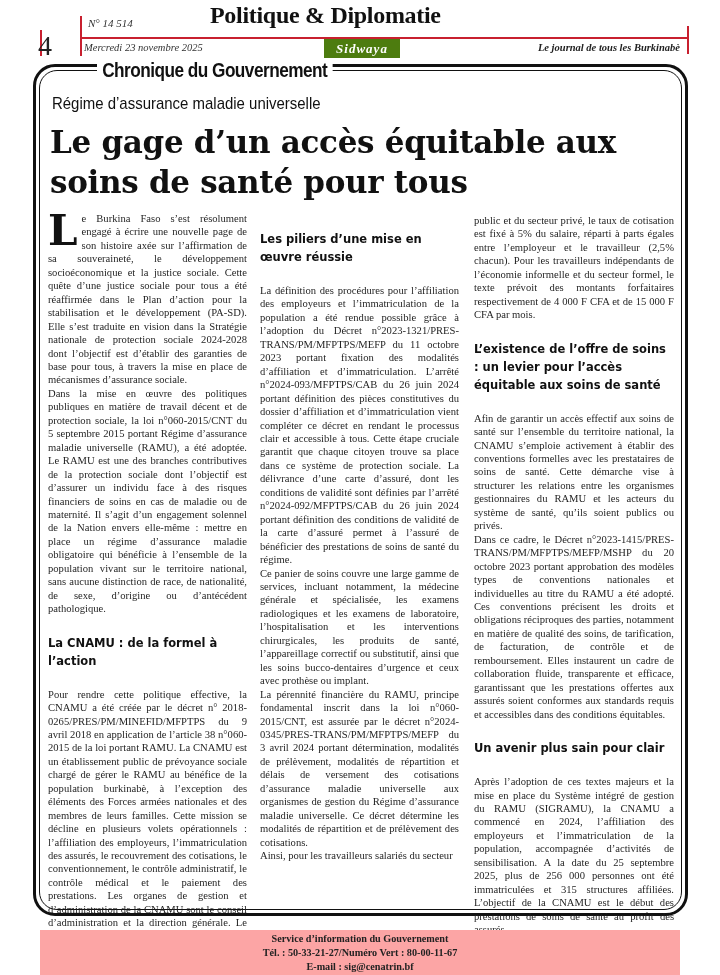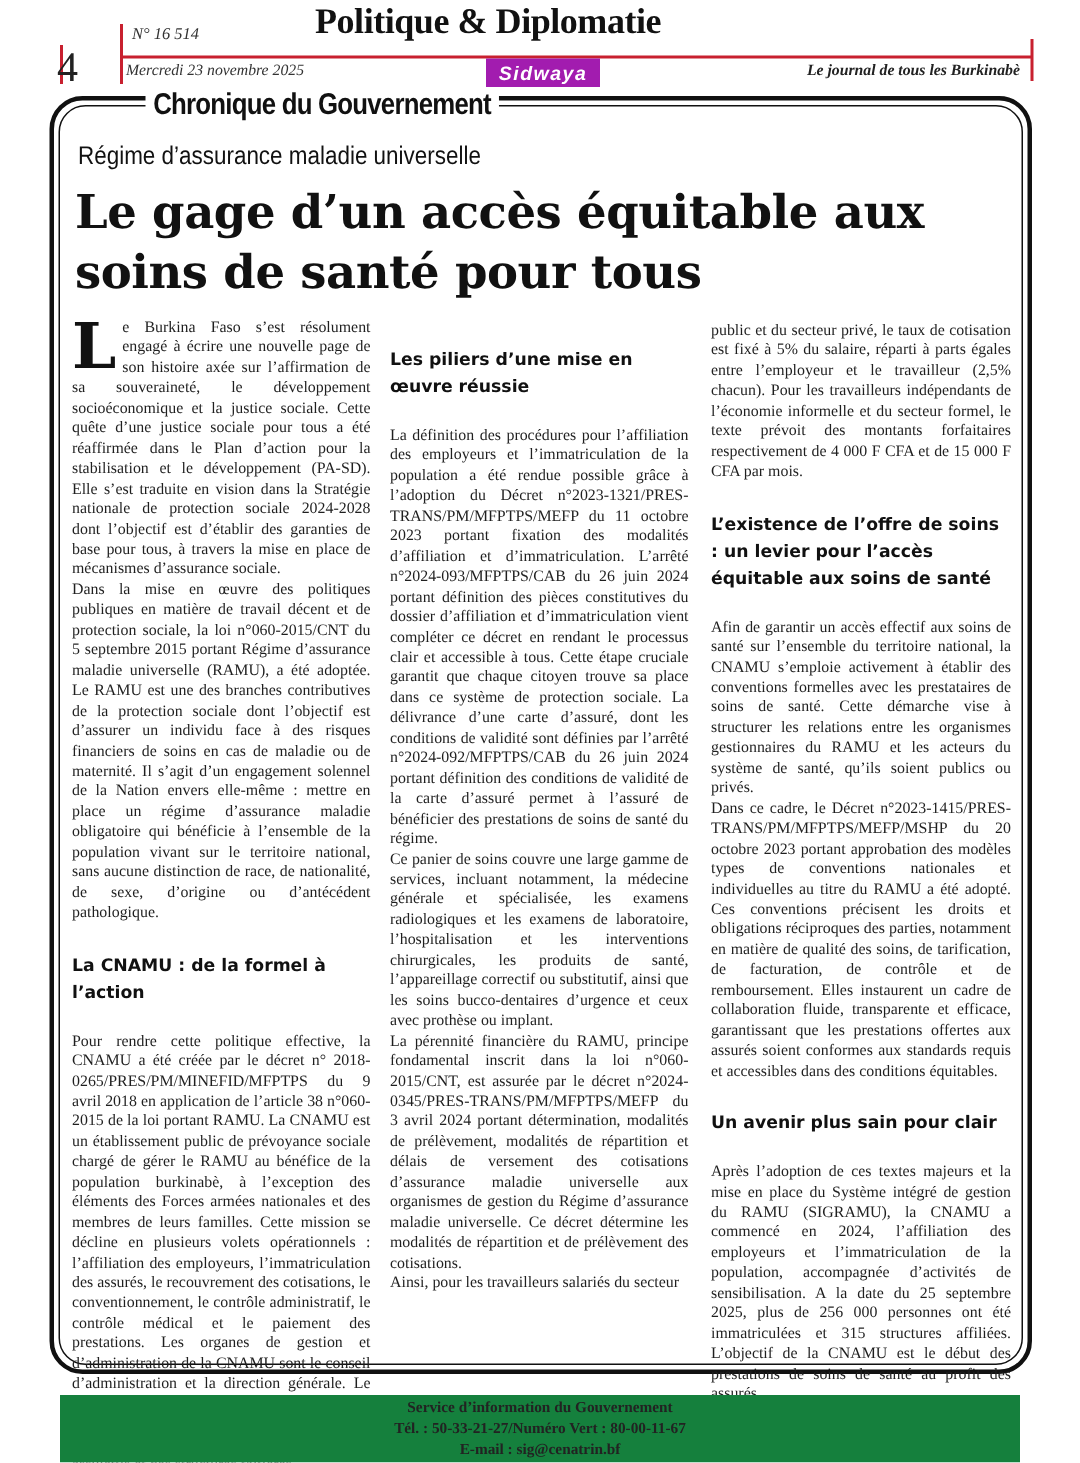--- a/index.html
+++ b/index.html
@@ -7,54 +7,54 @@
 
   
   .page-num { position: absolute; left: 38px; top: 30px; font-family: "Liberation Serif", serif; font-size: 28px; color: #222; }
   .vbar-a { position: absolute; left: 40px; top: 30px; width: 2px; height: 26px; background: #c8202f; }
   .vbar-b { position: absolute; left: 80px; top: 16px; width: 2px; height: 40px; background: #c8202f; }
   .vbar-c { position: absolute; left: 687px; top: 26px; width: 2px; height: 28px; background: #c8202f; }
   .hrule { position: absolute; left: 80px; right: 32px; top: 37px; height: 2px; background: #c8202f; }
   .issue { position: absolute; left: 88px; top: 17px; font-family: "Liberation Serif", serif; font-style: italic; font-size: 11px; color: #333; }
   .section-title { position: absolute; left: 210px; top: 2px; font-family: "Liberation Serif", serif; font-weight: bold; font-size: 24px; letter-spacing: -0.3px; color: #111; }
   .date { position: absolute; left: 84px; top: 42px; font-family: "Liberation Serif", serif; font-style: italic; font-size: 10.5px; color: #333; }
-  .logo { position: absolute; left: 324px; top: 39px; width: 76px; height: 19px; background: #a21caf; color: #fff; font-family: Liberation Sans, sans-serif; font-style: italic; font-weight: bold; font-size: 13px; letter-spacing: 1px; text-align: center; line-height: 19px; }
+  .logo { position: absolute; left: 324px; top: 39px; width: 76px; height: 19px; background: #4d7c0f; color: #fff; font-family: Liberation Serif, serif; font-style: italic; font-weight: bold; font-size: 13px; letter-spacing: 1px; text-align: center; line-height: 19px; }
   .tagline { position: absolute; right: 40px; top: 42px; font-family: "Liberation Serif", serif; font-style: italic; font-weight: bold; font-size: 10.5px; color: #222; text-align: right; }
 
   
   .frame { position: absolute; left: 33px; top: 64px; width: 655px; height: 852px; border: 3px solid #111; border-radius: 22px; box-sizing: border-box; }
   .frame::after { content: ""; position: absolute; left: 3px; top: 3px; right: 3px; bottom: 3px; border: 1px solid #111; border-radius: 18px; }
   .chronique { position: absolute; left: 97px; top: 59px; background: #fff; padding: 0 6px; font-family: "Liberation Sans", sans-serif; font-weight: bold; font-size: 20px; letter-spacing: -0.6px; transform: scaleX(0.86); transform-origin: left center; color: #111; z-index: 2; }
 
   .kicker { position: absolute; left: 52px; top: 94px; font-family: "Liberation Sans", sans-serif; font-size: 17px; color: #111; transform: scaleX(0.88); transform-origin: left center; }
   .headline { position: absolute; left: 50px; top: 122px; width: 620px; font-family: "DejaVu Serif", serif; font-weight: bold; font-size: 31px; line-height: 40px; color: #111; letter-spacing: -0.3px; }
 
   .col { position: absolute; font-family: "Liberation Serif", serif; font-size: 10.6px; line-height: 13.45px; text-align: justify; color: #1f1f1f; }
   .col p { margin: 0; }
   .col1 { left: 48px; top: 212px; width: 199px; }
   .col2 { left: 260px; top: 212px; width: 199px; }
   .col3 { left: 474px; top: 214px; width: 200px; }
   .dropcap { float: left; font-family: "DejaVu Serif", serif; font-weight: bold; font-size: 42px; line-height: 34px; margin: 2px 4px 0 0; color: #111; }
   .subhead { font-family: "DejaVu Sans", sans-serif; font-weight: bold; font-size: 11.5px; line-height: 18px; text-align: left; color: #111; margin: 18px 0 18px 0 !important; }
   .signature { text-align: right; font-weight: bold; font-size: 10.5px; margin-top: 16px !important; color: #111; }
 
   
-  .footer { position: absolute; left: 40px; top: 930px; width: 640px; height: 45px; background: #15803d; text-align: center; font-family: "Liberation Serif", serif; font-weight: bold; font-size: 10.2px; line-height: 14px; color: #222; padding-top: 2px; box-sizing: border-box; }
+  .footer { position: absolute; left: 40px; top: 930px; width: 640px; height: 45px; background: #fca5a5; text-align: center; font-family: "Liberation Serif", serif; font-weight: bold; font-size: 10.2px; line-height: 14px; color: #222; padding-top: 2px; box-sizing: border-box; }
   .footer div { margin: 0; }
 </style>
 </head>
 <body>
 
 <div>
   <div class="vbar-a"></div>
   <div class="page-num">4</div>
   <div class="vbar-b"></div>
   <div class="hrule"></div>
   <div class="vbar-c"></div>
-  <div class="issue">N° 16 514</div>
+  <div class="issue">N° 14 514</div>
   <div class="section-title">Politique &amp; Diplomatie</div>
   <div class="date">Mercredi 23 novembre 2025</div>
   <div class="logo">Sidwaya</div>
   <div class="tagline">Le journal de tous les Burkinabè</div>
 </div>
 
 <div class="frame"></div>
 <div class="chronique">Chronique du Gouvernement</div>
 
 <div class="kicker">Régime d’assurance maladie universelle</div>

